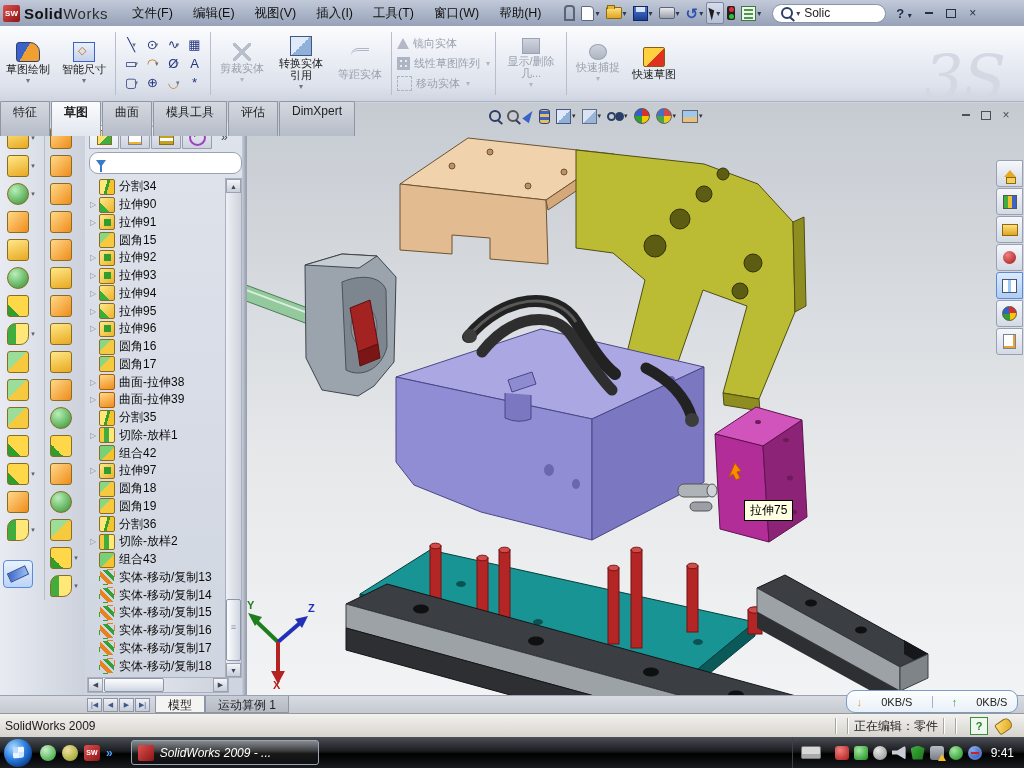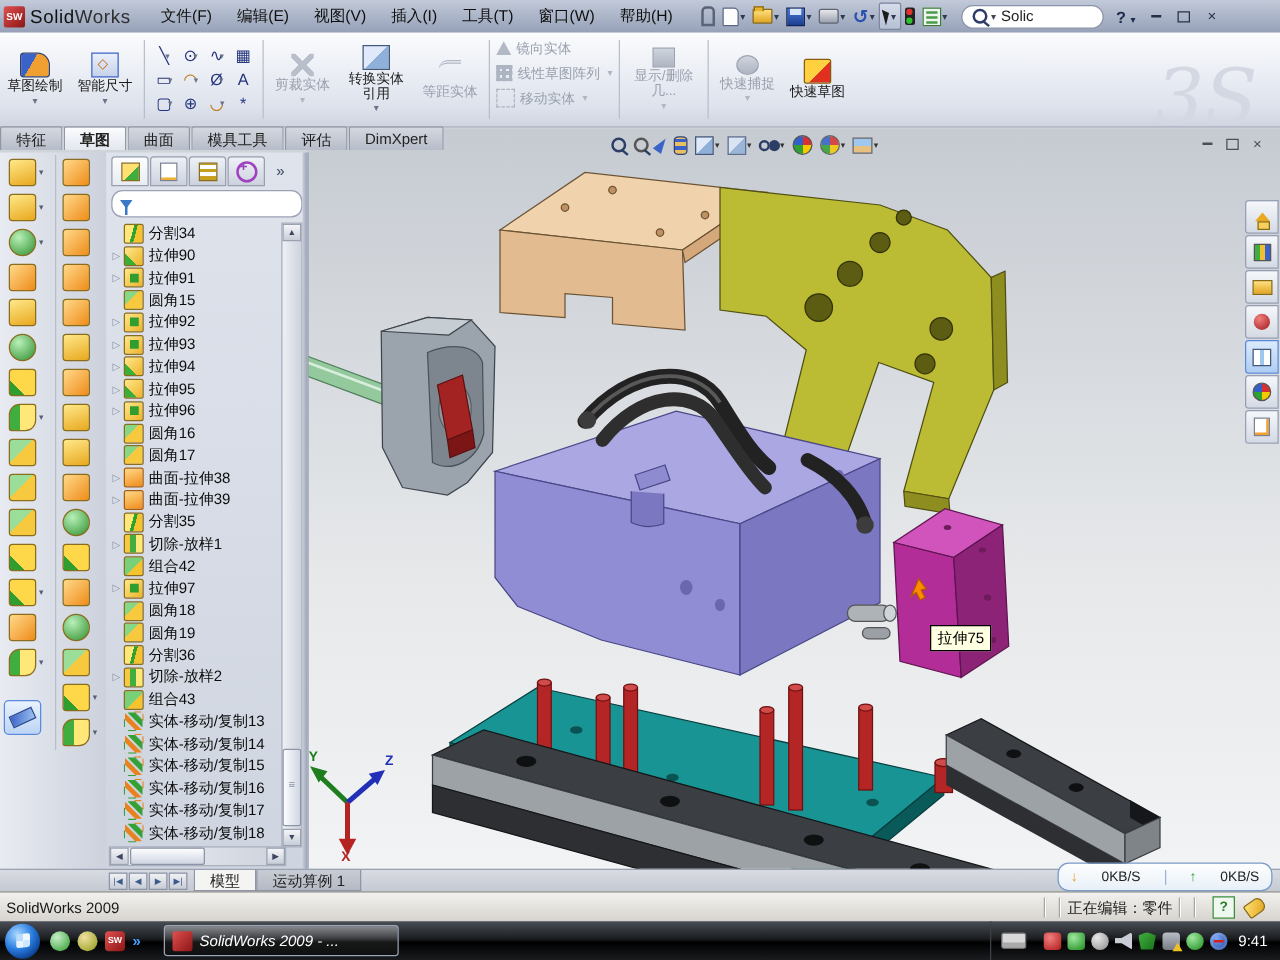--- a/index.html
+++ b/index.html
@@ -4,21 +4,21 @@
 <style>
   html,body{margin:0;padding:0;}
   body{width:1024px;height:768px;font-family:"Liberation Sans","DejaVu Sans",sans-serif;overflow:hidden;}
   #screen{position:relative;width:1024px;height:768px;background:#cfd3da;overflow:hidden;}
   
   #titlebar{position:absolute;left:0;top:0;width:1024px;height:26px;display:flex;align-items:center;
     background:linear-gradient(#c2cad9,#96a1b8);border-bottom:1px solid #6d7890;}
   .swcube{width:17px;height:17px;margin:0 4px 0 3px;border-radius:2px;background:linear-gradient(135deg,#e05050,#8c1515);
     color:#fff;font-size:8px;font-weight:bold;display:flex;align-items:center;justify-content:center;}
   .logotext{font-size:15px;letter-spacing:.5px;color:#111;margin-right:14px;}
-  .logotext b{font-weight:normal;}
+  .logotext b{font-weight:bold;}
   .logotext span{color:#2e2e2e;}
   .menu-item{font-size:12.5px;color:#101010;padding:3px 10px;cursor:default;}
   #menus{display:flex;}
   #quickicons{display:flex;align-items:center;margin-left:10px;}
   .qi{height:20px;display:flex;align-items:center;padding:0 3px;}
   .qi .da{font-size:8px;color:#2e3a52;margin-left:1px;}
   .shp{display:inline-block;}
   .sh-pin{width:7px;height:12px;border:2px solid #5a6478;border-radius:4px 4px 0 0;}
   .sh-page{width:11px;height:13px;background:#fdfdfd;border:1px solid #5d6984;border-radius:1px 4px 1px 1px;}
   .sh-folder{width:14px;height:10px;background:linear-gradient(#ffe080,#e0a520);border:1px solid #8a6a10;border-radius:1px;position:relative;}
@@ -60,33 +60,33 @@
   .ic-cube{width:20px;height:18px;background:linear-gradient(135deg,#dfe9fa 50%,#8fb0d8 50%);border:1px solid #44587c;}
   .ic-trim{width:18px;height:18px;background:linear-gradient(45deg,transparent 42%,#b8bfca 42% 58%,transparent 58%),linear-gradient(-45deg,transparent 42%,#b8bfca 42% 58%,transparent 58%);}
   .ic-offs{width:18px;height:16px;border-top:3px double #b0b7c4;border-radius:40% 0 0 0;}
   .ic-gray3{width:16px;height:14px;background:linear-gradient(#cfd4de,#aeb5c2);border:1px solid #9aa1b0;}
   .ic-quick{width:20px;height:18px;background:linear-gradient(135deg,#ffd040 55%,#e03020 55%);border:1px solid #8a5c10;border-radius:2px;}
   .sgrid{display:flex;flex-direction:column;justify-content:center;margin:2px 2px;}
   .sgrow{display:flex;align-items:center;}
   .sg{width:21px;height:19px;display:flex;align-items:center;justify-content:center;color:#26357f;font-size:13px;}
   .sg.orange{color:#c07818;}
   .sg .da{font-size:7px;color:#6a7388;margin-left:-3px;}
-  .rowgroup{display:flex;flex-direction:column;margin:2px 2px;}
+  .rowgroup{display:flex;flex-direction:column;justify-content:center;margin:2px 2px;}
   .rbtn{display:flex;align-items:center;height:20px;}
   .rbtn .lbl{font-size:11px;color:#9aa1ae;margin:0 4px;white-space:nowrap;}
   .rbtn .da{font-size:8px;color:#b0b6c2;margin-left:2px;}
   .ic-mirror{width:0;height:0;border-left:6px solid transparent;border-right:6px solid transparent;border-bottom:11px solid #b2b8c4;}
   .ic-grid{width:13px;height:13px;background:repeating-linear-gradient(0deg,#aeb5c2 0 3px,transparent 3px 5px),repeating-linear-gradient(90deg,#aeb5c2 0 3px,transparent 3px 5px);}
   .ic-move{width:13px;height:13px;border:1px dashed #aeb5c2;}
   #dswm{position:absolute;right:18px;top:22px;font-family:"DejaVu Serif","Liberation Serif",serif;font-style:italic;
     font-size:62px;color:#d3d8e2;line-height:60px;user-select:none;}
   
   #ribbontabs{position:absolute;left:0;top:101px;width:370px;height:21px;display:flex;z-index:6;}
   .rtab{font-size:12px;padding:2px 12px 0 12px;border:1px solid #8f96a4;border-bottom:none;margin-right:1px;
-    background:linear-gradient(#d4d8e0,#b6bcc8);color:#222;height:19px;box-sizing:border-box;border-radius:2px 2px 0 0;text-align:right;}
+    background:linear-gradient(#d4d8e0,#b6bcc8);color:#222;height:35px;box-sizing:border-box;border-radius:2px 2px 0 0;text-align:right;}
   .rtab.active{background:linear-gradient(#fbfcfe,#e2e6ee);font-weight:bold;position:relative;z-index:7;}
   
   #lefttools{position:absolute;left:0;top:122px;width:85px;height:573px;background:linear-gradient(90deg,#e8ebf1,#ccd1dc);z-index:4;}
   .lcol{position:absolute;top:2px;width:38px;display:flex;flex-direction:column;align-items:center;}
   .lcol1{left:2px;} .lcol2{left:44px;border-left:1px solid #b8bec9;}
   .ltool{display:flex;align-items:center;height:28px;}
   .ltool .vicon{width:20px;height:20px;border:1px solid #8a6d1f;border-radius:3px;}
   .ltool .darr{visibility:hidden;font-size:7px;color:#55607a;margin-left:2px;}
   .ltool.has-arrow .darr{visibility:visible;}
   #measurebtn{position:absolute;left:3px;top:438px;width:28px;height:26px;border:1px solid #5a8ade;border-radius:4px;

